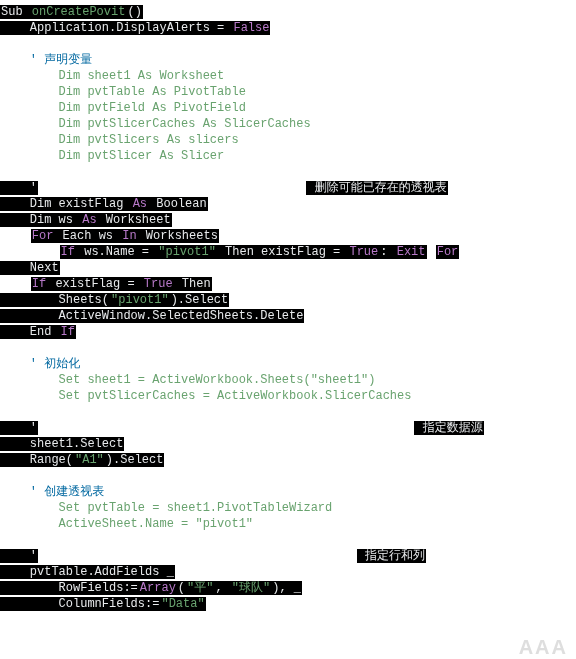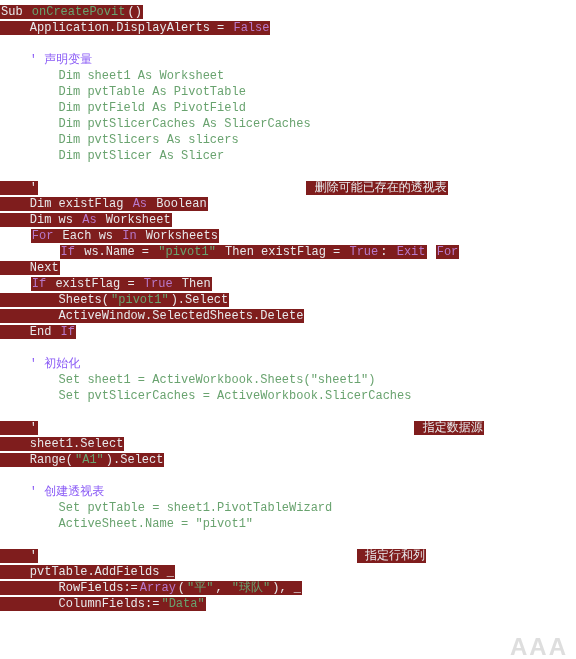--- a/index.html
+++ b/index.html
@@ -10,33 +10,33 @@
     font-size: 12px;
     line-height: 16px;
     width: 576px;
   }
   .code {
     white-space: pre;
     padding: 4px 0;
   }
   .line { display: block; }
   .tok { padding: 0 1px; }
-  .hl { background: #7f1d1d; }
+  .hl { background: #000000; }
   .plain { color: #6a7a8a; }
   .green { color: #69a36f; text-align: center; }
-  .cyan { color: #8b5cf6; text-align: right; }
+  .cyan { color: #0369a1; text-align: right; }
   .purple { color: #b879c9; }
   .white { color: #e8eaec; }
   .watermark {
     position: fixed;
     right: 8px;
     bottom: 4px;
     color: rgba(200,200,200,0.6);
     font-family: Arial, sans-serif;
-    font-size: 24px;
+    font-size: 20px;
     font-weight: bold;
     letter-spacing: 2px;
     pointer-events: none;
   }
 </style>
 </head>
 <body>
 
 <div class="code" id="code"><span class="line"><span class="tok hl white">Sub</span><span class="tok hl green"> onCreatePovit</span><span class="tok hl white">()</span></span><span class="line"><span class="tok hl white">    Application.DisplayAlerts = </span><span class="tok hl purple">False</span></span><span class="line"><span class="tok plain"> </span></span><span class="line"><span class="tok cyan">    ' 声明变量</span></span><span class="line"><span class="tok green">        Dim sheet1 As Worksheet</span></span><span class="line"><span class="tok green">        Dim pvtTable As PivotTable</span></span><span class="line"><span class="tok green">        Dim pvtField As PivotField</span></span><span class="line"><span class="tok green">        Dim pvtSlicerCaches As SlicerCaches</span></span><span class="line"><span class="tok green">        Dim pvtSlicers As slicers</span></span><span class="line"><span class="tok green">        Dim pvtSlicer As Slicer</span></span><span class="line"><span class="tok plain"> </span></span><span class="line"><span class="tok hl white">    '</span><span class="tok plain">                                     </span><span class="tok hl white"> 删除可能已存在的透视表</span></span><span class="line"><span class="tok hl white">    Dim existFlag </span><span class="tok hl purple">As</span><span class="tok hl white"> Boolean</span></span><span class="line"><span class="tok hl white">    Dim ws </span><span class="tok hl purple">As</span><span class="tok hl white"> Worksheet</span></span><span class="line"><span class="tok plain">    </span><span class="tok hl purple">For</span><span class="tok hl white"> Each ws </span><span class="tok hl purple">In</span><span class="tok hl white"> Worksheets</span></span><span class="line"><span class="tok plain">        </span><span class="tok hl purple">If</span><span class="tok hl white"> ws.Name = </span><span class="tok hl green">"pivot1"</span><span class="tok hl white"> Then existFlag = </span><span class="tok hl purple">True</span><span class="tok hl white">: </span><span class="tok hl purple">Exit</span><span class="tok plain"> </span><span class="tok hl purple">For</span></span><span class="line"><span class="tok hl white">    Next</span></span><span class="line"><span class="tok plain">    </span><span class="tok hl purple">If</span><span class="tok hl white"> existFlag = </span><span class="tok hl purple">True</span><span class="tok hl white"> Then</span></span><span class="line"><span class="tok hl white">        Sheets(</span><span class="tok hl green">"pivot1"</span><span class="tok hl white">).Select</span></span><span class="line"><span class="tok hl white">        ActiveWindow.SelectedSheets.Delete</span></span><span class="line"><span class="tok hl white">    End </span><span class="tok hl purple">If</span></span><span class="line"><span class="tok plain"> </span></span><span class="line"><span class="tok cyan">    ' 初始化</span></span><span class="line"><span class="tok green">        Set sheet1 = ActiveWorkbook.Sheets("sheet1")</span></span><span class="line"><span class="tok green">        Set pvtSlicerCaches = ActiveWorkbook.SlicerCaches</span></span><span class="line"><span class="tok plain"> </span></span><span class="line"><span class="tok hl white">    '</span><span class="tok plain">                                                    </span><span class="tok hl white"> 指定数据源</span></span><span class="line"><span class="tok hl white">    sheet1.Select</span></span><span class="line"><span class="tok hl white">    Range(</span><span class="tok hl green">"A1"</span><span class="tok hl white">).Select</span></span><span class="line"><span class="tok plain"> </span></span><span class="line"><span class="tok cyan">    ' 创建透视表</span></span><span class="line"><span class="tok green">        Set pvtTable = sheet1.PivotTableWizard</span></span><span class="line"><span class="tok green">        ActiveSheet.Name = "pivot1"</span></span><span class="line"><span class="tok plain"> </span></span><span class="line"><span class="tok hl white">    '</span><span class="tok plain">                                            </span><span class="tok hl white"> 指定行和列</span></span><span class="line"><span class="tok hl white">    pvtTable.AddFields _</span></span><span class="line"><span class="tok hl white">        RowFields:=</span><span class="tok hl purple">Array</span><span class="tok hl white">(</span><span class="tok hl green">"平"</span><span class="tok hl white">, </span><span class="tok hl green">"球队"</span><span class="tok hl white">), _</span></span><span class="line"><span class="tok hl white">        ColumnFields:=</span><span class="tok hl green">"Data"</span></span></div>
 <div class="watermark">AAA</div>

